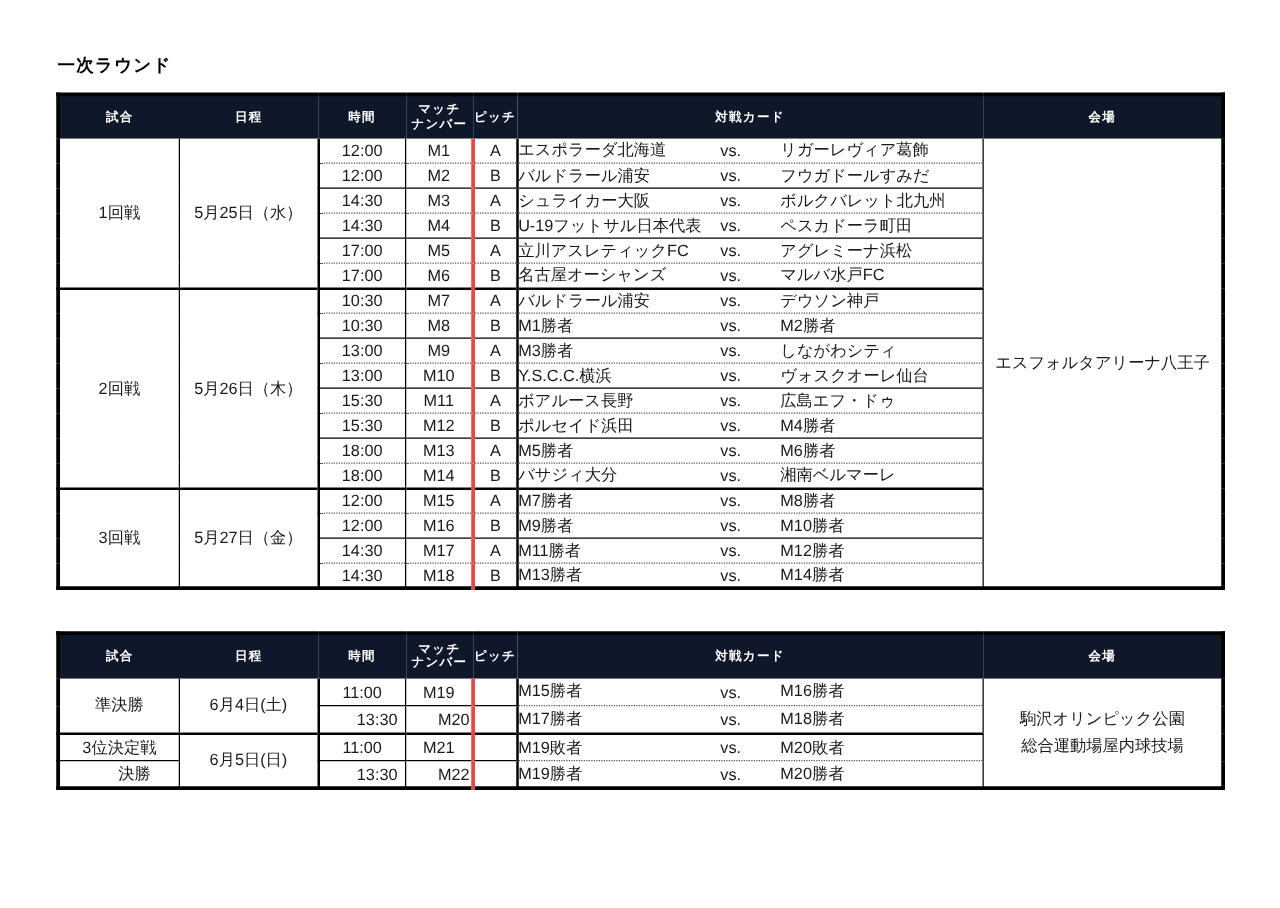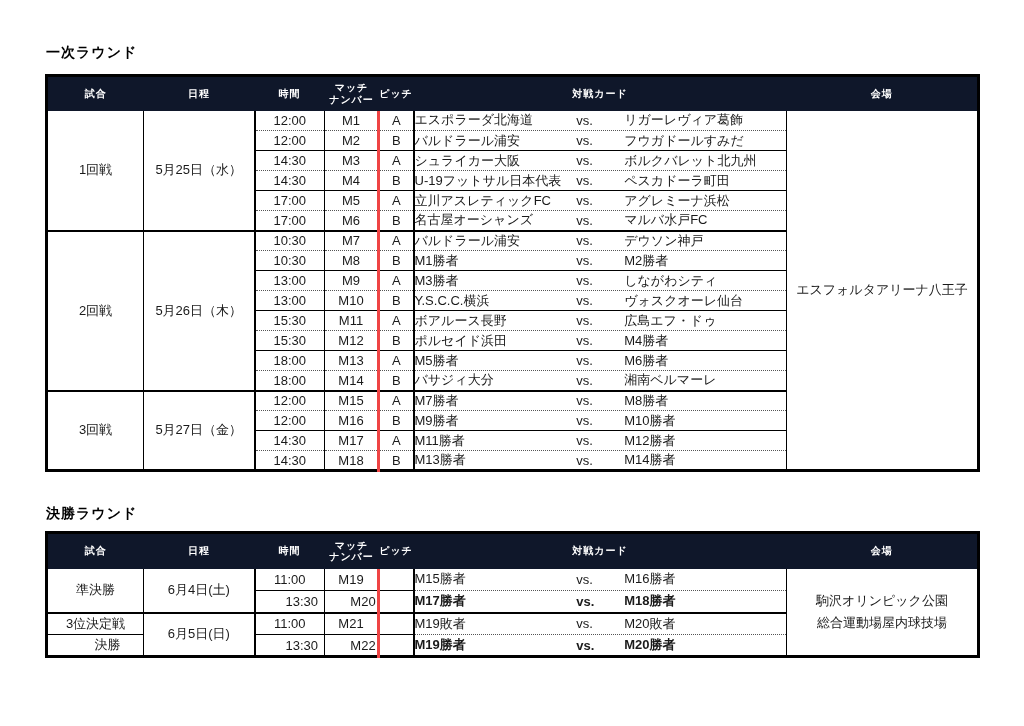--- a/index.html
+++ b/index.html
@@ -19,21 +19,21 @@
   .c-date{border-right:2px solid #000;}
   .c-time{border-right:1px solid #000;}
   .c-no{border-right:3px solid #ef4444;}
   .c-pitch{border-right:2px solid #000;}
   .c-card{border-right:1px solid #000;}
   th.c-stage,th.c-date,th.c-time,th.c-no,th.c-pitch,th.c-card{border-right:0;}
   
   tr.bt-dot>td{border-top:1px dotted #555;}
   tr.bt-solid>td{border-top:1px solid #000;}
   tr.bt-thick>td{border-top:2px solid #000;}
-  td.bt-dot{border-top:1px dotted #555;font-weight:bold;}
+  td.bt-dot{border-top:1px dotted #555;}
   td.bt-solid{border-top:1px solid #000;padding-left:24px;}
   td.bt-thick{border-top:2px solid #000;}
   .card{display:flex;align-items:center;width:100%;}
   .card .home,.card .away{flex:1;text-align:left;white-space:nowrap;overflow:hidden;}
   .card .vs{width:48px;text-align:left;}
   .venue-line{line-height:22px;text-align:center;}
   .gap{height:33px;}
   .t2-title{margin-bottom:8px;}
 </style>
 </head>
@@ -288,21 +288,20 @@
               <span class="home">M13勝者</span>
               <span class="vs">vs.</span>
               <span class="away">M14勝者</span>
             </div>
           </td>
       </tr>
     </tbody>
   </table>
 
   <div class="gap"></div>
-  <div class="tbl-title t2-title">決勝ラウンド</div>
 
   <table class="sched t2">
     <colgroup>
         <col style="width:97px">
         <col style="width:111px">
         <col style="width:70px">
         <col style="width:54px">
         <col style="width:35px">
         <col style="width:373px">
         <col style="width:192px">

